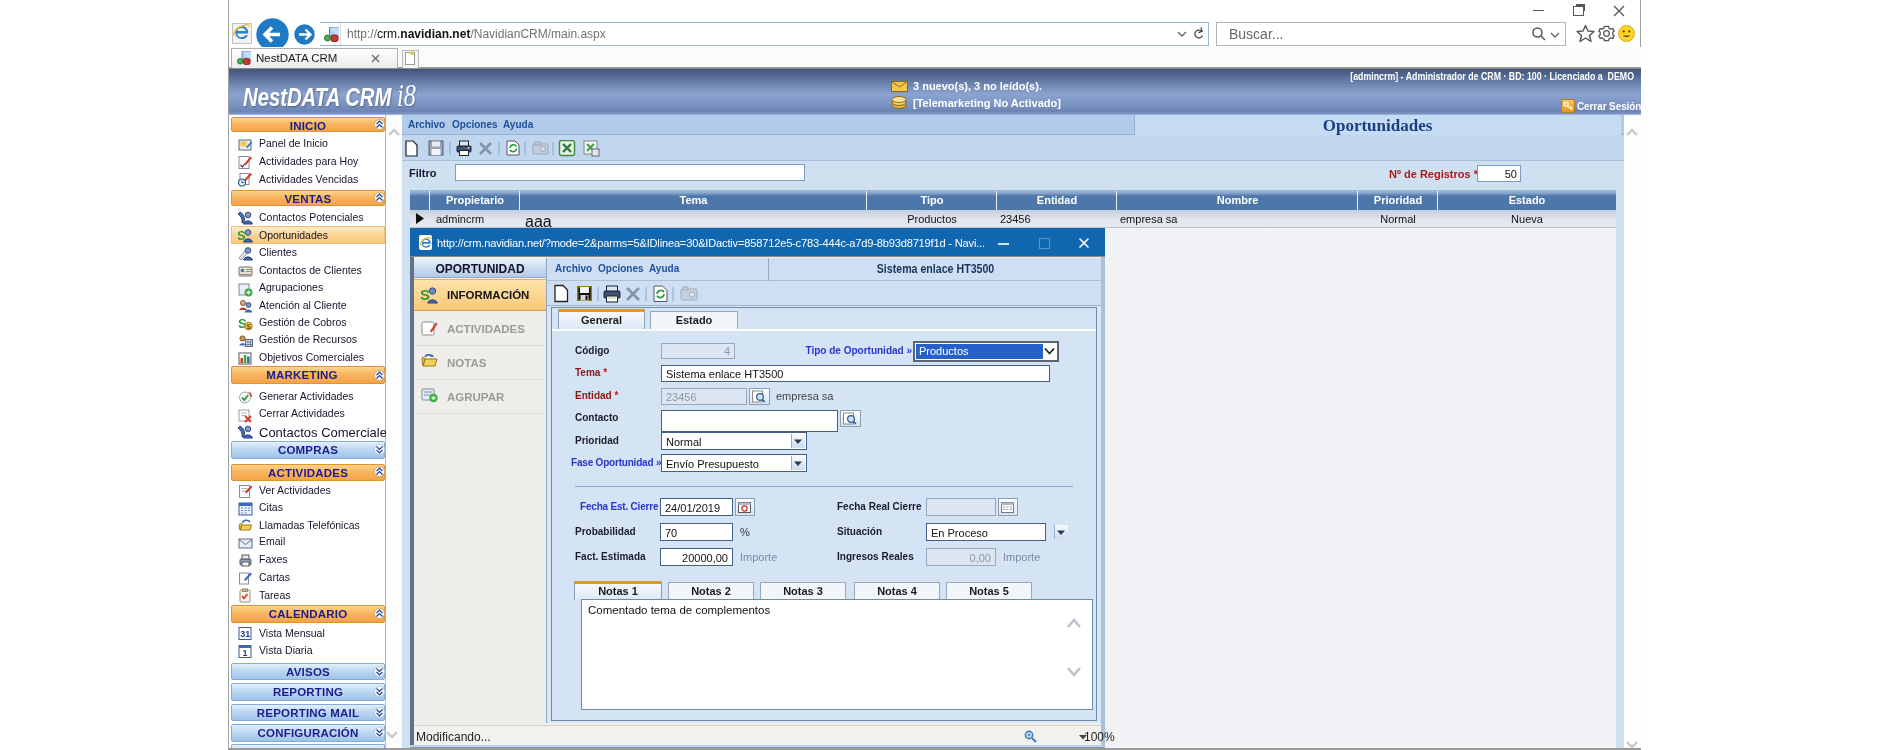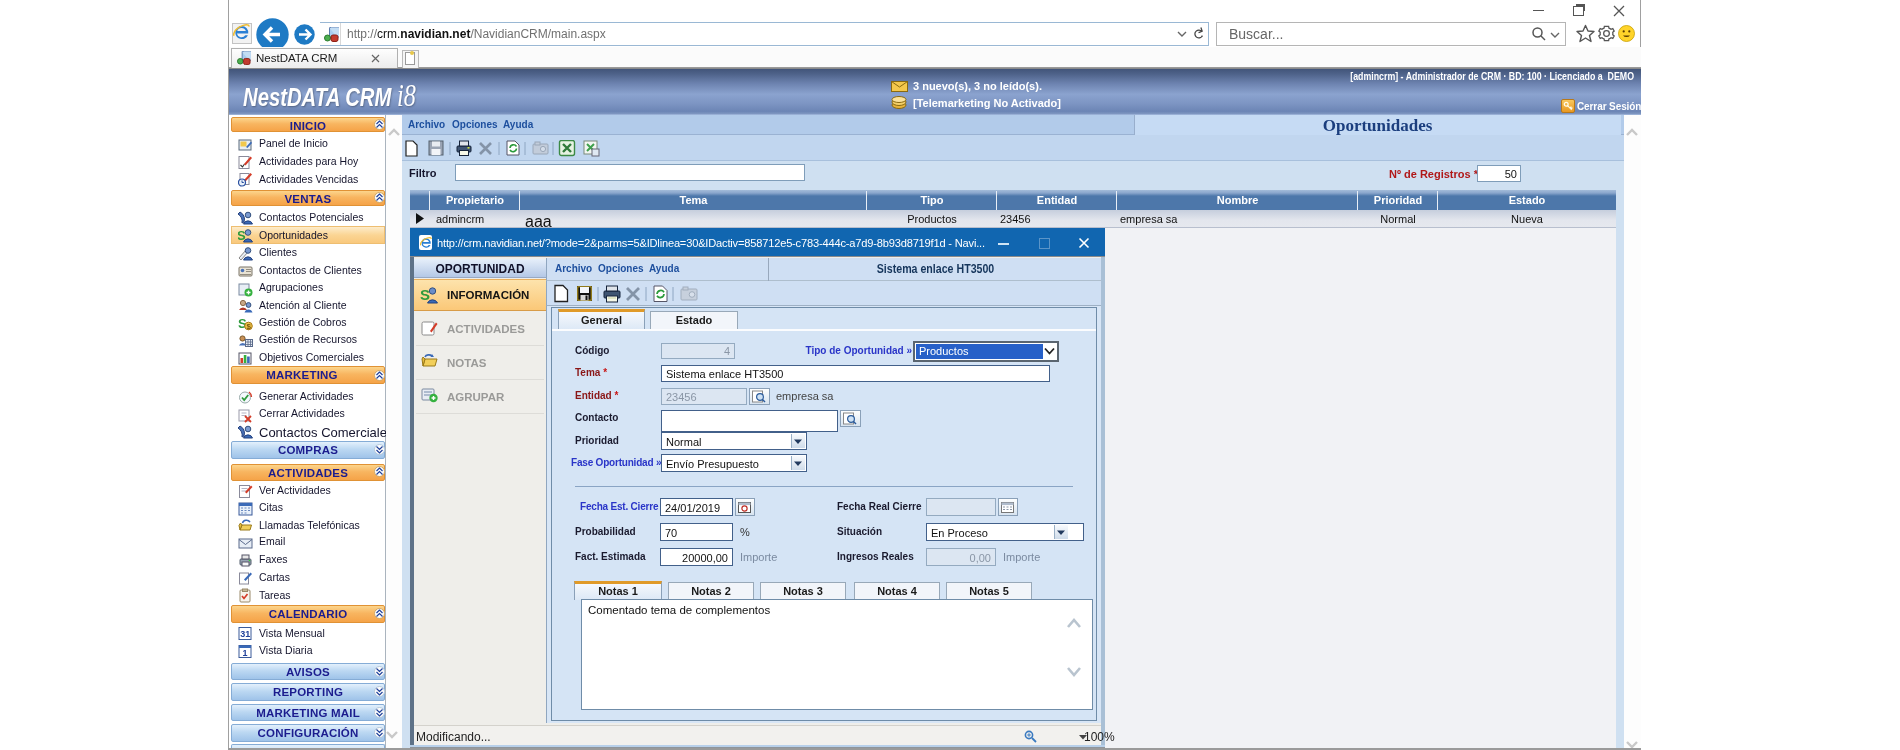--- a/index.html
+++ b/index.html
@@ -303,21 +303,21 @@
 <svg class="ab" style="left:375px;top:666px" width="9" height="11">
     <path d="M1.5 2.5 L4.5 5.5 L7.5 2.5 M1.5 6 L4.5 9 L7.5 6" fill="none" stroke="#20419a" stroke-width="1.2"></path>
   </svg>
 <div class="ab" style="left:231px;top:683px;width:154px;height:17.5px;background:linear-gradient(#e3f0fc,#bcd8f2 45%,#9fc3e9);border:1px solid #85acd6;border-radius:2px;box-sizing:border-box;"></div>
 <div class="ab bold" style="left:231px;top:686px;width:154px;text-align:center;font-size:11.5px;color:#1b1c8e;letter-spacing:0.2px;">REPORTING</div>
 <div class="ab" style="left:374px;top:686px;width:11px;height:11px;background:#fdfdfd;border:1px solid #b5c8da;border-radius:6px;box-sizing:border-box;"></div>
 <svg class="ab" style="left:375px;top:686px" width="9" height="11">
     <path d="M1.5 2.5 L4.5 5.5 L7.5 2.5 M1.5 6 L4.5 9 L7.5 6" fill="none" stroke="#20419a" stroke-width="1.2"></path>
   </svg>
 <div class="ab" style="left:231px;top:703.5px;width:154px;height:17.5px;background:linear-gradient(#e3f0fc,#bcd8f2 45%,#9fc3e9);border:1px solid #85acd6;border-radius:2px;box-sizing:border-box;"></div>
-<div class="ab bold" style="left:231px;top:706.5px;width:154px;text-align:center;font-size:11.5px;color:#1b1c8e;letter-spacing:0.2px;">MARKETING MAIL</div>
+<div class="ab bold" style="left:231px;top:706.5px;width:154px;text-align:center;font-size:11.5px;color:#1b1c8e;letter-spacing:0.2px;">REPORTING MAIL</div>
 <div class="ab" style="left:374px;top:707px;width:11px;height:11px;background:#fdfdfd;border:1px solid #b5c8da;border-radius:6px;box-sizing:border-box;"></div>
 <svg class="ab" style="left:375px;top:707px" width="9" height="11">
     <path d="M1.5 2.5 L4.5 5.5 L7.5 2.5 M1.5 6 L4.5 9 L7.5 6" fill="none" stroke="#20419a" stroke-width="1.2"></path>
   </svg>
 <div class="ab" style="left:231px;top:724px;width:154px;height:17.5px;background:linear-gradient(#e3f0fc,#bcd8f2 45%,#9fc3e9);border:1px solid #85acd6;border-radius:2px;box-sizing:border-box;"></div>
 <div class="ab bold" style="left:231px;top:727px;width:154px;text-align:center;font-size:11.5px;color:#1b1c8e;letter-spacing:0.2px;">CONFIGURACIÓN</div>
 <div class="ab" style="left:374px;top:727px;width:11px;height:11px;background:#fdfdfd;border:1px solid #b5c8da;border-radius:6px;box-sizing:border-box;"></div>
 <svg class="ab" style="left:375px;top:727px" width="9" height="11">
     <path d="M1.5 2.5 L4.5 5.5 L7.5 2.5 M1.5 6 L4.5 9 L7.5 6" fill="none" stroke="#20419a" stroke-width="1.2"></path>
   </svg>
@@ -595,21 +595,21 @@
 <svg class="ab" style="left:1001px;top:501px" width="13" height="12" viewBox="0 0 13 12">
     <rect x="0.5" y="1.5" width="12" height="10" fill="#fff" stroke="#777"></rect>
     <rect x="0.5" y="1.5" width="12" height="2.6" fill="#b0bccc"></rect>
     <path d="M2 6h2M5.5 6h2M9 6h2M2 8.5h2M5.5 8.5h2M9 8.5h2" stroke="#8a96a6" stroke-width="1"></path>
   </svg>
 
 <div class="ab bold" style="left:575px;top:526px;font-size:10px;color:#1a1a2e;">Probabilidad</div>
 <div class="ab" style="left:660px;top:523px;width:73px;height:18px;background:#fff;border:1px solid #42608a;box-sizing:border-box;font-size:11px;color:#111;padding:3px 0 0 4px;">70</div>
 <div class="ab" style="left:740px;top:526px;font-size:11px;color:#333;">%</div>
 <div class="ab bold" style="left:837px;top:526px;font-size:10px;color:#1a1a2e;">Situación</div>
-<div class="ab" style="left:926px;top:523px;width:158px;height:18px;background:#fff;border:1px solid #42608a;box-sizing:border-box;font-size:11px;color:#111;padding:3px 0 0 4px;">En Proceso</div>
+<div class="ab" style="left:926px;top:523px;width:120px;height:18px;background:#fff;border:1px solid #42608a;box-sizing:border-box;font-size:11px;color:#111;padding:3px 0 0 4px;">En Proceso</div>
 <div class="ab" style="left:1054px;top:525px;width:14px;height:14px;background:linear-gradient(#f8fafd,#cfdcea);border-left:1px solid #9ab0c6;box-sizing:border-box;"></div>
 <svg class="ab" style="left:1056px;top:530px" width="10" height="6">
     <path d="M1 0.5 L5 5 L9 0.5" fill="#223a5e"></path>
   </svg>
 
 <div class="ab bold" style="left:575px;top:551px;font-size:10px;color:#1a1a2e;">Fact. Estimada</div>
 <div class="ab" style="left:660px;top:548px;width:73px;height:18px;background:#fff;border:1px solid #42608a;box-sizing:border-box;font-size:11px;color:#111;text-align:right;padding:3px 4px 0 0;">20000,00</div>
 <div class="ab" style="left:740px;top:551px;font-size:11px;color:#7a8aa0;">Importe</div>
 <div class="ab bold" style="left:837px;top:551px;font-size:10px;color:#1a1a2e;">Ingresos Reales</div>
 <div class="ab" style="left:926px;top:548px;width:70px;height:18px;background:#dce6f2;border:1px solid #94aac0;box-sizing:border-box;font-size:11px;color:#8a96a6;text-align:right;padding:3px 4px 0 0;">0,00</div>

